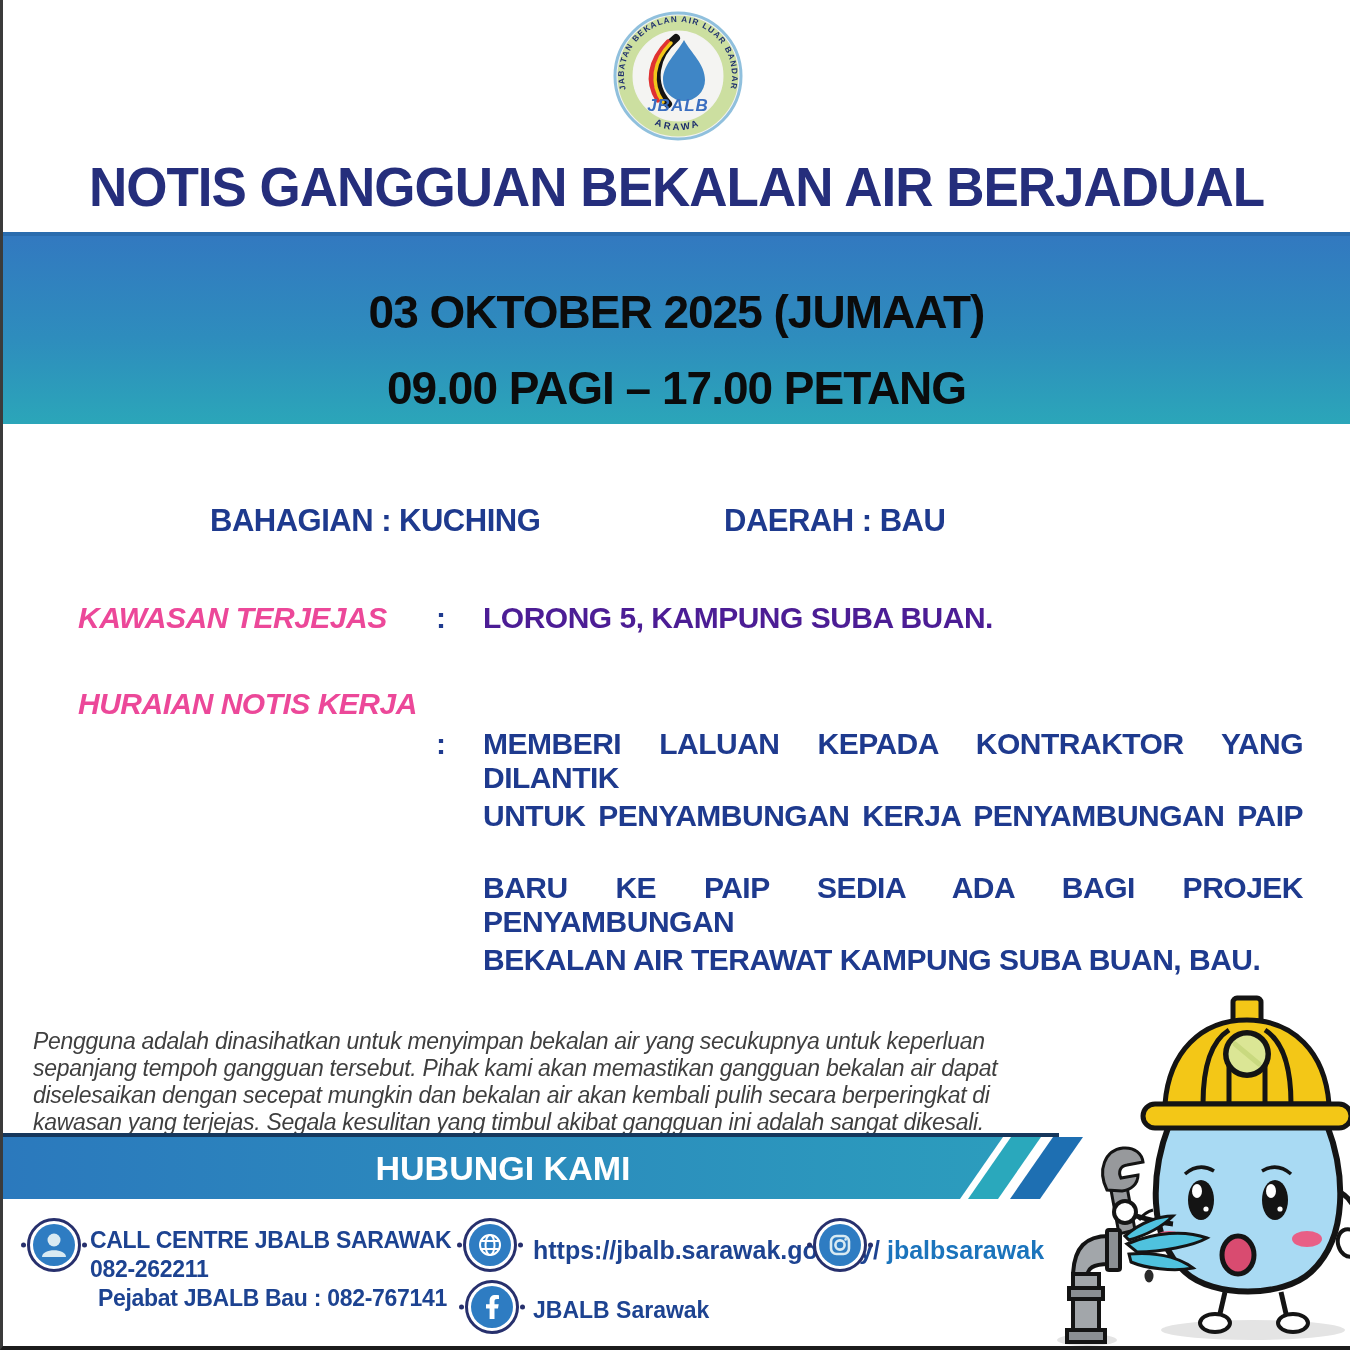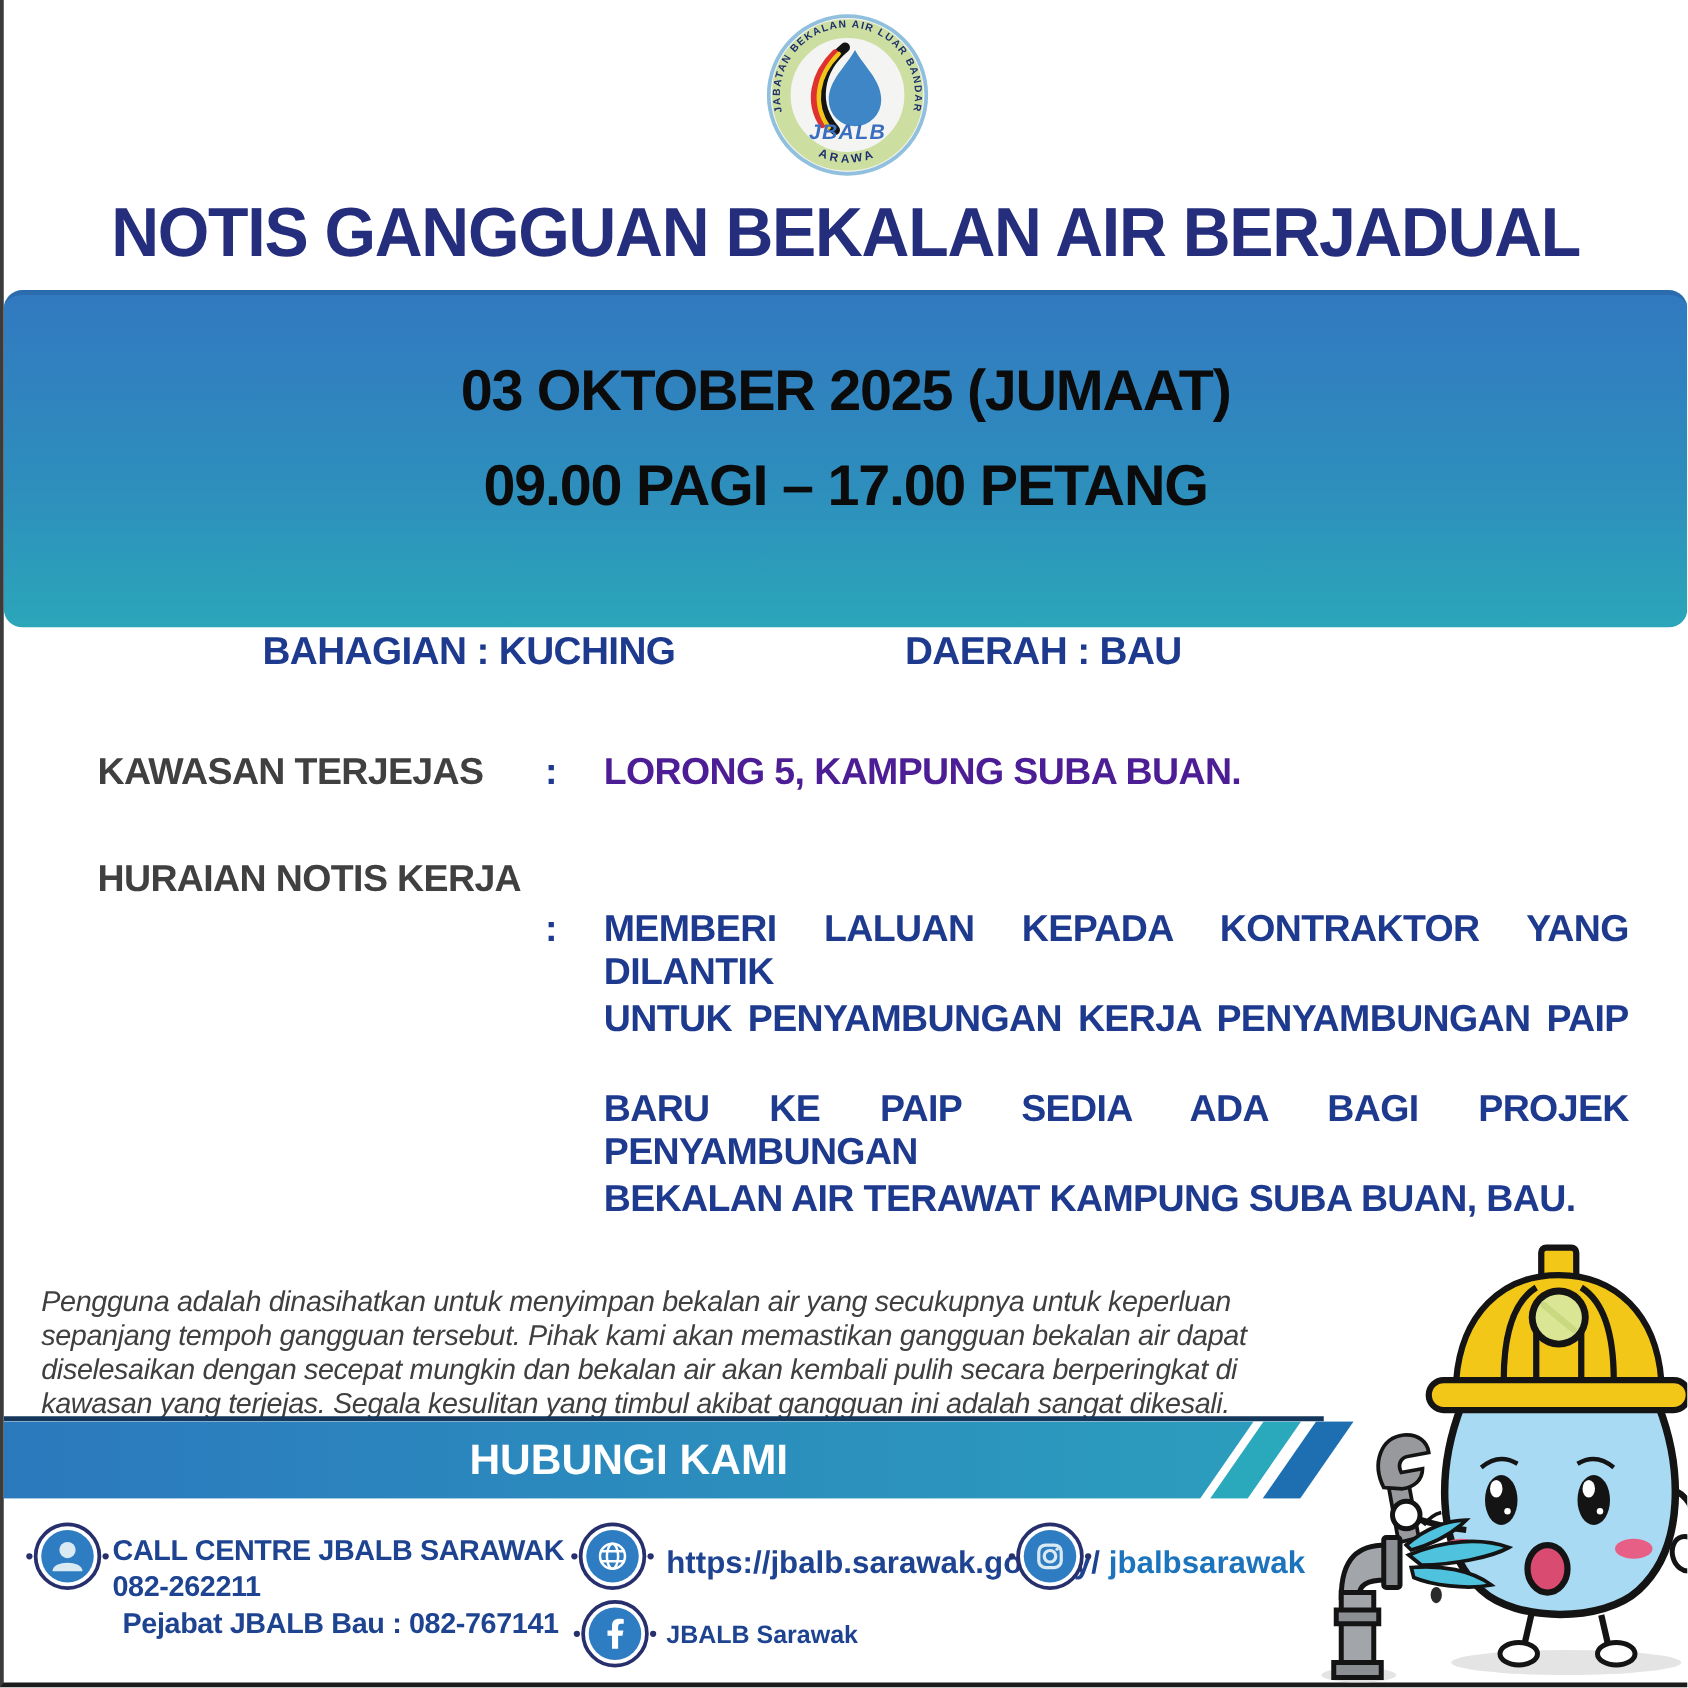--- a/index.html
+++ b/index.html
@@ -10,32 +10,32 @@
   }
   
   .logo{position:absolute;left:605px;top:6px;width:140px;height:140px;}
   .title{
     position:absolute;left:0;top:156px;width:100%;text-align:center;
     font-size:53px;font-weight:700;letter-spacing:-1px;color:#252e7c;
     transform:scaleY(1.05);
   }
   
   .band{
-    position:absolute;left:0;top:232px;width:100%;height:270px;
+    position:absolute;left:0;top:232px;width:100%;height:192px;
     background:linear-gradient(180deg,#3279c0 0%,#2e8dbd 55%,#2ba6b9 100%);
-    border-top:4px solid #2a6cae;box-sizing:border-box;border-radius:15px;
+    border-top:4px solid #2a6cae;box-sizing:border-box;
   }
   .band-inner{padding-top:38px;text-align:center;color:#0b0b0b;font-weight:700;
     font-size:46px;line-height:76px;letter-spacing:-1px;}
   
   .loc{position:absolute;top:503px;font-size:31px;font-weight:700;color:#1e3a8e;letter-spacing:-0.5px;}
   .loc.bahagian{left:207px;}
   .loc.daerah{left:721px;}
   
-  .det-label{position:absolute;left:75px;font-size:30px;font-weight:700;color:#404040;letter-spacing:-0.5px;}
+  .det-label{position:absolute;left:75px;font-size:30px;font-weight:700;color:#ec4899;letter-spacing:-0.5px;font-style:italic;}
   .det-colon{position:absolute;left:433px;font-size:30px;font-weight:700;color:#1e3a8e;}
   .det-value{position:absolute;left:480px;font-size:30px;font-weight:700;color:#4c1d95;letter-spacing:-0.5px;}
   .hur-lines{position:absolute;left:480px;top:727px;width:820px;}
   .hur-line{font-size:30px;font-weight:700;color:#1e3a8e;letter-spacing:-0.5px;
     height:72px;line-height:34px;}
   .hur-line.just{text-align:justify;text-align-last:justify;}
   
   .disclaimer{
     position:absolute;left:30px;top:1028px;width:995px;
     font-style:italic;font-size:23px;line-height:27px;color:#3f3f3f;letter-spacing:-0.3px;
@@ -61,21 +61,21 @@
   .contact-icon::before,.contact-icon::after{
     content:"";position:absolute;top:50%;width:5px;height:5px;border-radius:50%;
     background:#27306d;transform:translateY(-50%);
   }
   .contact-icon::before{left:-9px;} .contact-icon::after{right:-9px;}
   .icon-blue{width:42px;height:42px;border-radius:50%;background:#2e7cc2;
     display:flex;align-items:center;justify-content:center;}
   .cc-text{position:absolute;left:87px;top:1226px;font-size:23px;font-weight:700;
     color:#1d4391;line-height:29px;letter-spacing:-0.3px;}
   .web-text{position:absolute;left:530px;top:1236px;font-size:25px;font-weight:700;color:#1d4391;}
-  .fb-text{position:absolute;left:530px;top:1297px;font-size:20px;font-weight:700;color:#1d4391;}
+  .fb-text{position:absolute;left:530px;top:1297px;font-size:23px;font-weight:700;color:#1d4391;}
   .ig-text{position:absolute;left:884px;top:1236px;font-size:25px;font-weight:700;color:#1b74bc;text-align:right;}
   .mascot{position:absolute;left:1040px;top:992px;width:310px;height:358px;}
 </style>
 </head>
 <body>
 
 <div class="poster">
 
   <svg class="logo" viewBox="0 0 140 140">
     <circle cx="70" cy="70" r="63" fill="#f3f3f1" stroke="#90c0dd" stroke-width="3"></circle>

